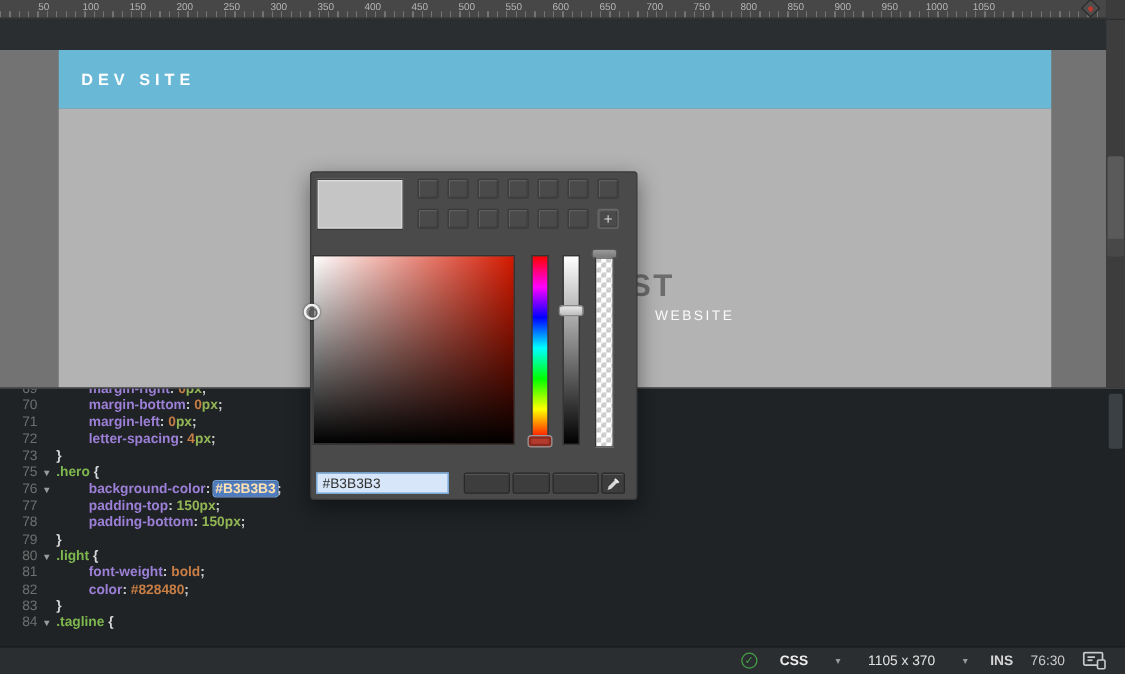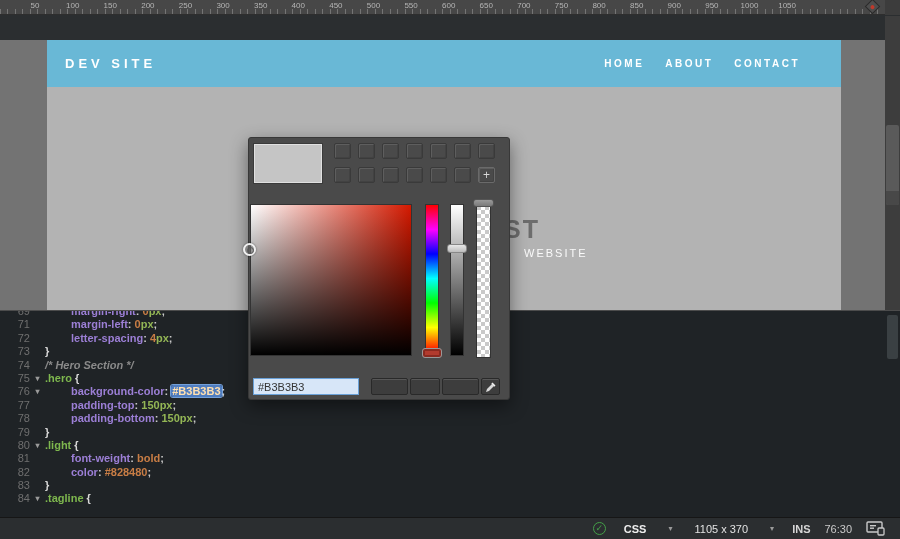--- a/index.html
+++ b/index.html
@@ -137,25 +137,20 @@
       <span class="ruler-label" style="left: 778.2px;">1050</span>
     </div>
   <div id="ruler-corner"></div>
   <div id="ruler-marker">
     <div class="dot"></div>
   </div>
 
   <div id="live">
     <div id="navbar">
       <div id="brand">DEV SITE</div>
-      <div id="nav-links">
-          <div class="nav-link">HOME</div>
-          <div class="nav-link">ABOUT</div>
-          <div class="nav-link">CONTACT</div>
-        </div>
     </div>
     <div id="hero">
       <div id="hero-heading">ST</div>
       <div id="hero-tagline">WEBSITE</div>
     </div>
   </div>
   <div id="live-scroll-track">
     <div id="live-scroll-thumb"></div>
   </div>
 
@@ -193,24 +188,24 @@
       <div class="swatch-cell" style="left: 133px; top: 29px;"></div>
       <div class="swatch-cell" style="left: 157px; top: 29px;"></div>
       <div class="swatch-cell" style="left: 181px; top: 29px;"></div>
       <div class="swatch-cell" style="left: 205px; top: 29px;"></div>
       <div class="swatch-cell plus" style="left: 229px; top: 29px;">+</div>
     </div>
 
   <div id="code-panel">
     <div id="code-lines">
         <div class="code-row"><div class="ln">69</div><div class="fold"></div><div class="src" style="padding-left: 26px;"><span class="tk-p">margin-right</span><span class="tk-pl">: </span><span class="tk-n">0</span><span class="tk-u">px</span><span class="tk-pl">;</span></div></div>
+        <div class="code-row"><div class="ln">70</div><div class="fold"></div><div class="src" style="padding-left: 26px;"><span class="tk-p">margin-bottom</span><span class="tk-pl">: </span><span class="tk-n">0</span><span class="tk-u">px</span><span class="tk-pl">;</span></div></div>
         <div class="code-row"><div class="ln">71</div><div class="fold"></div><div class="src" style="padding-left: 26px;"><span class="tk-p">margin-left</span><span class="tk-pl">: </span><span class="tk-n">0</span><span class="tk-u">px</span><span class="tk-pl">;</span></div></div>
         <div class="code-row"><div class="ln">72</div><div class="fold"></div><div class="src" style="padding-left: 26px;"><span class="tk-p">letter-spacing</span><span class="tk-pl">: </span><span class="tk-n">4</span><span class="tk-u">px</span><span class="tk-pl">;</span></div></div>
         <div class="code-row"><div class="ln">73</div><div class="fold"></div><div class="src" style="padding-left: 0px;"><span class="tk-br">}</span></div></div>
-        <div class="code-row"><div class="ln">74</div><div class="fold"></div><div class="src" style="padding-left: 0px;"><span class="tk-cm">/* Hero Section */</span></div></div>
         <div class="code-row"><div class="ln">75</div><div class="fold">▾</div><div class="src" style="padding-left: 0px;"><span class="tk-sel">.hero</span><span class="tk-pl"> </span><span class="tk-br">{</span></div></div>
         <div class="code-row"><div class="ln">76</div><div class="fold">▾</div><div class="src" style="padding-left: 26px;"><span class="tk-p">background-color</span><span class="tk-pl">: </span><span class="tk-hx">#B3B3B3</span><span class="tk-pl">;</span></div></div>
         <div class="code-row"><div class="ln">77</div><div class="fold"></div><div class="src" style="padding-left: 26px;"><span class="tk-p">padding-top</span><span class="tk-pl">: </span><span class="tk-u">150px</span><span class="tk-pl">;</span></div></div>
         <div class="code-row"><div class="ln">78</div><div class="fold"></div><div class="src" style="padding-left: 26px;"><span class="tk-p">padding-bottom</span><span class="tk-pl">: </span><span class="tk-u">150px</span><span class="tk-pl">;</span></div></div>
         <div class="code-row"><div class="ln">79</div><div class="fold"></div><div class="src" style="padding-left: 0px;"><span class="tk-br">}</span></div></div>
         <div class="code-row"><div class="ln">80</div><div class="fold">▾</div><div class="src" style="padding-left: 0px;"><span class="tk-sel">.light</span><span class="tk-pl"> </span><span class="tk-br">{</span></div></div>
         <div class="code-row"><div class="ln">81</div><div class="fold"></div><div class="src" style="padding-left: 26px;"><span class="tk-p">font-weight</span><span class="tk-pl">: </span><span class="tk-or">bold</span><span class="tk-pl">;</span></div></div>
         <div class="code-row"><div class="ln">82</div><div class="fold"></div><div class="src" style="padding-left: 26px;"><span class="tk-p">color</span><span class="tk-pl">: </span><span class="tk-or">#828480</span><span class="tk-pl">;</span></div></div>
         <div class="code-row"><div class="ln">83</div><div class="fold"></div><div class="src" style="padding-left: 0px;"><span class="tk-br">}</span></div></div>
         <div class="code-row"><div class="ln">84</div><div class="fold">▾</div><div class="src" style="padding-left: 0px;"><span class="tk-sel">.tagline</span><span class="tk-pl"> </span><span class="tk-br">{</span></div></div>

